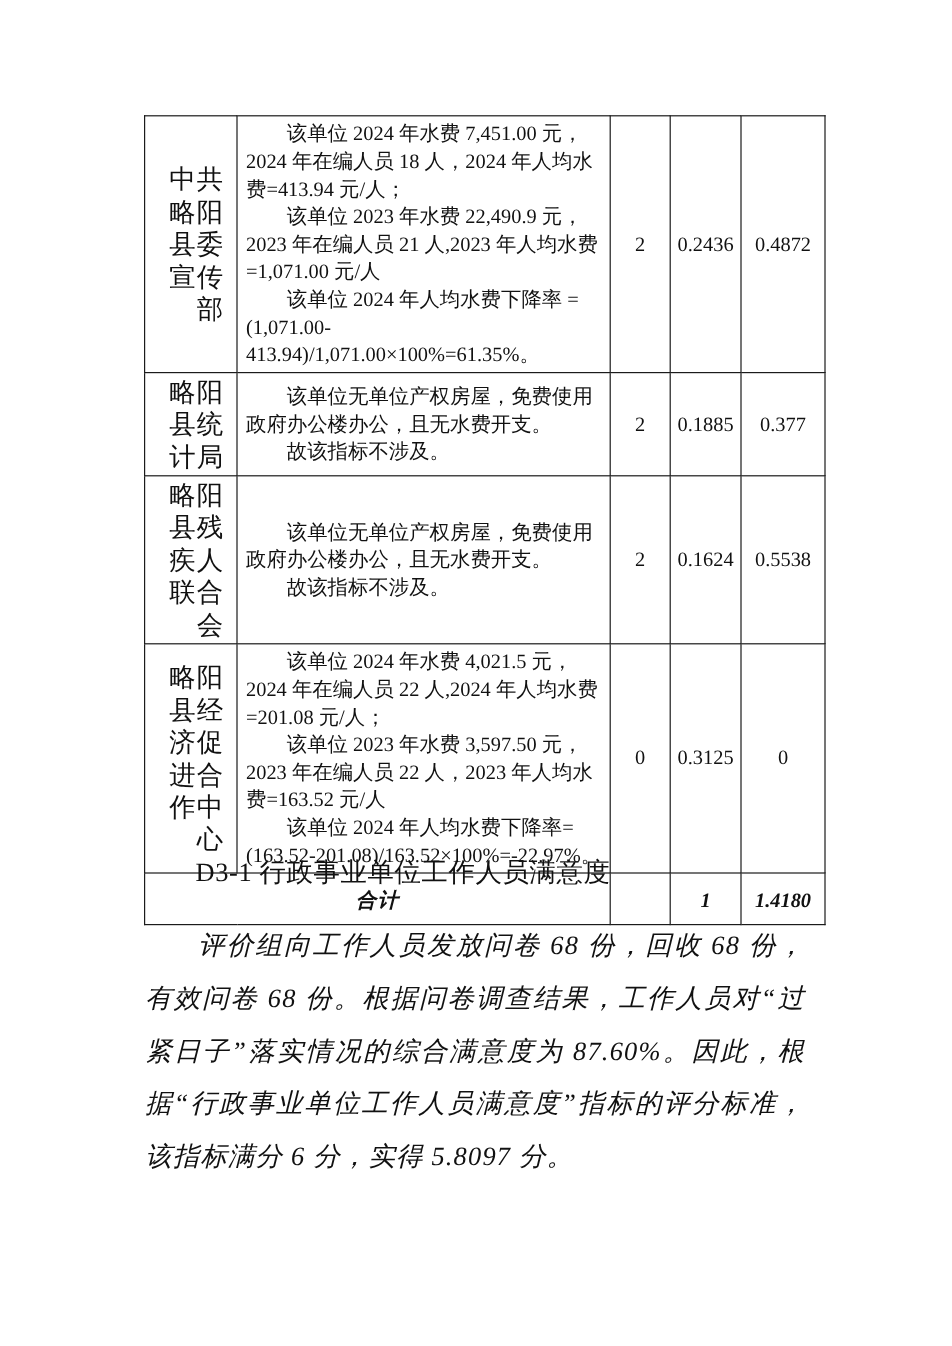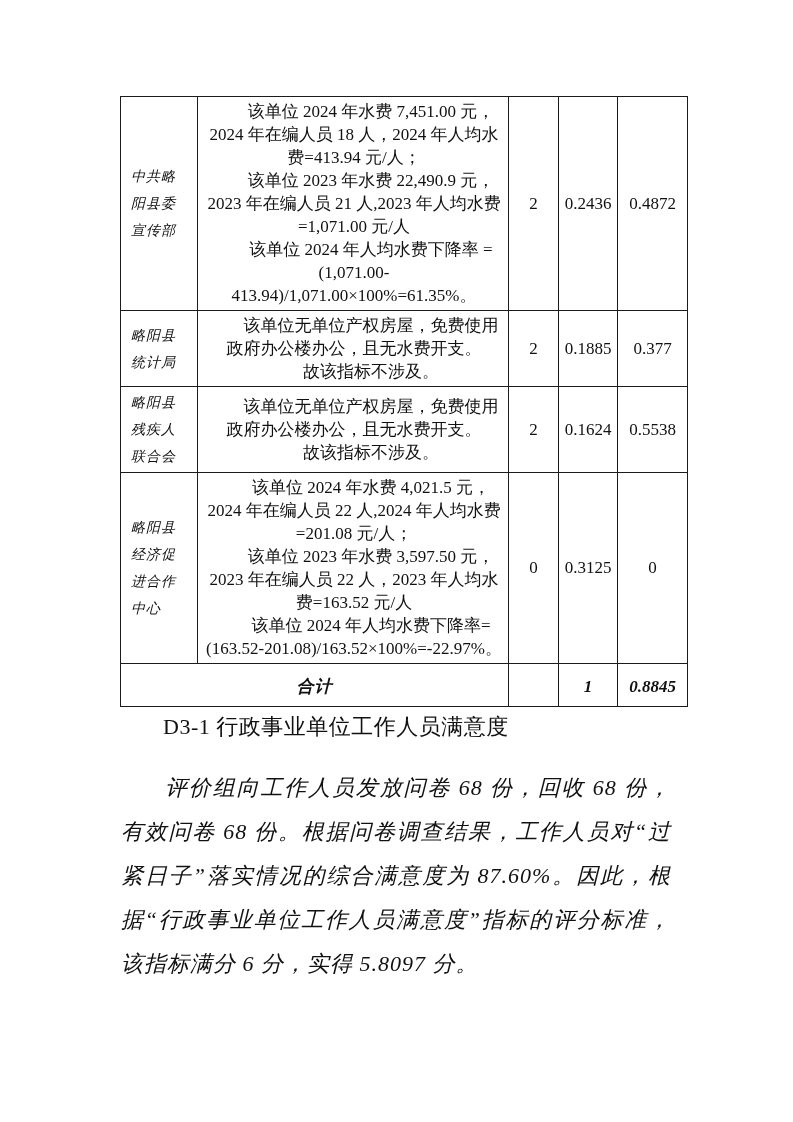--- a/index.html
+++ b/index.html
@@ -29,32 +29,31 @@
     vertical-align: middle;
     overflow: hidden;
   }
   col.c-unit  { width: 77px; }
   col.c-desc  { width: 311px; }
   col.c-v1    { width: 50px; }
   col.c-v2    { width: 59px; }
   col.c-v3    { width: 70px; }
 
   .unit-cell {
-    text-align: left;
-    font-size: 14px;
+    text-align: right;
+    font-size: 22px;
     line-height: 27px;
     letter-spacing: 1px;
     padding: 2px 10px;
-    font-style: italic;
   }
   .desc-cell {
     font-size: 17px;
     line-height: 23px;
     padding: 3px 5px 3px 7px;
-    text-align: center;
+    text-align: left;
   }
   .desc-cell .para { text-indent: 2em; }
   .num-cell {
     text-align: center;
     font-size: 17px;
   }
 
   #table-body tr:nth-child(1) td { height: 205px; }
   #table-body tr:nth-child(2) td { height: 72px; }
   #table-body tr:nth-child(3) td { height: 73px; }
@@ -151,21 +150,21 @@
     <td class="num-cell">0</td>
     <td class="num-cell">0.3125</td>
     <td class="num-cell">0</td>
   </tr>
 </tbody>
     <tbody>
       <tr class="footer-row">
         <td class="footer-label" colspan="2">合计</td>
         <td class="num-cell"></td>
         <td class="num-cell">1</td>
-        <td class="num-cell">0.8845</td>
+        <td class="num-cell">1.4180</td>
       </tr>
     </tbody>
   </table>
 
   <div class="section-heading">D3-1 行政事业单位工作人员满意度</div>
 
   <div class="body-paragraph">评价组向工作人员发放问卷 68 份，回收 68 份，有效问卷 68 份。根据问卷调查结果，工作人员对“过紧日子”落实情况的综合满意度为 87.60%。因此，根据“行政事业单位工作人员满意度”指标的评分标准，该指标满分 6 分，实得 5.8097 分。</div>
 
 </div>
 

